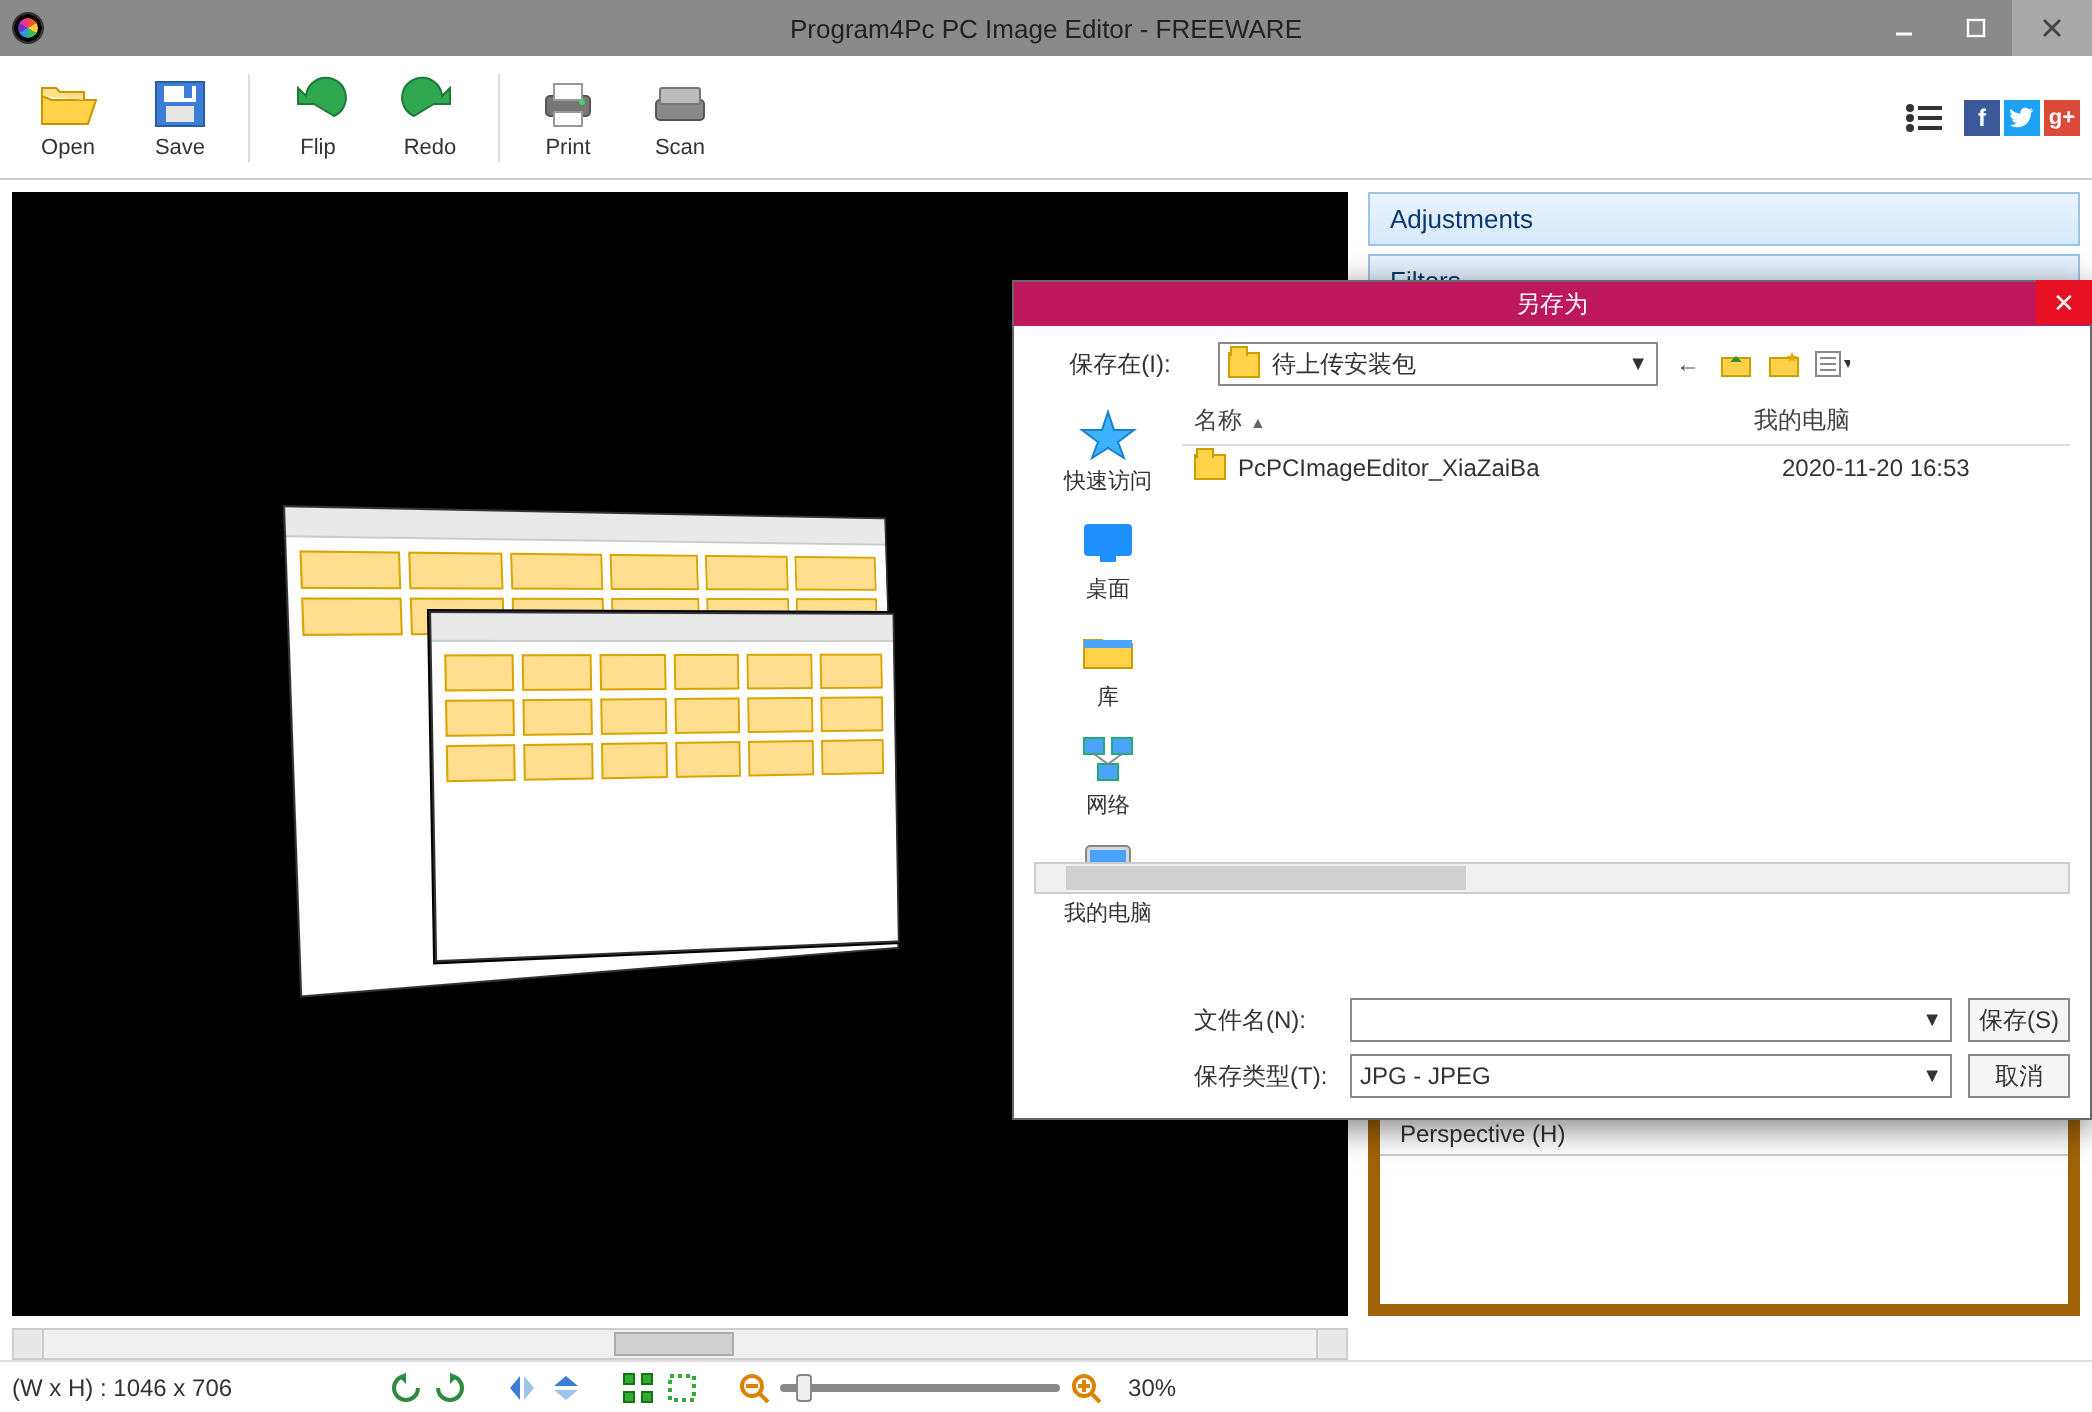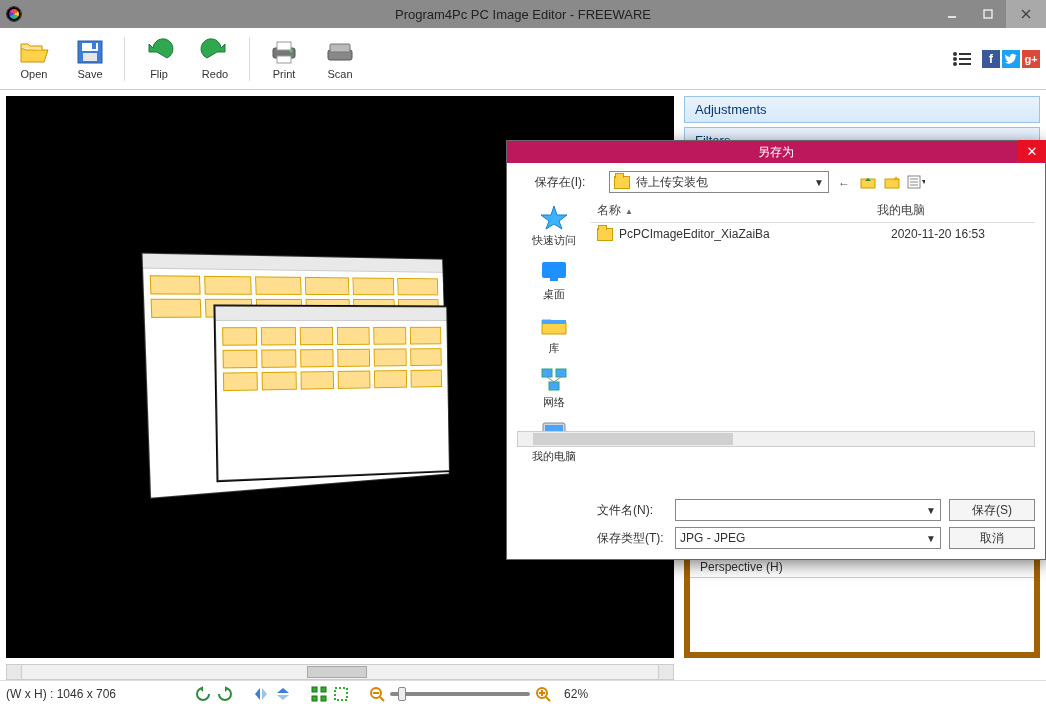--- a/index.html
+++ b/index.html
@@ -70,29 +70,29 @@
 .combo .folder-ic { width: 16px; height: 13px; background: #ffd24a; border: 1px solid #caa000; margin-right: 6px; position: relative; }
 .combo .folder-ic::before { content: ""; position: absolute; top: -4px; left: 0; width: 7px; height: 4px; background: #ffd24a; border: 1px solid #caa000; border-bottom: none; }
 .combo .dd { margin-left: auto; font-size: 10px; color: #333; }
 .nav-ic { width: 18px; height: 18px; display: flex; align-items: center; justify-content: center; color: #555; }
 .sidebar-list { float: left; width: 74px; }
 .side-it { display: flex; flex-direction: column; align-items: center; padding: 5px 0; font-size: 11px; }
 .side-it .ic { width: 30px; height: 26px; margin-bottom: 3px; }
 .file-area { border: none; height: 248px; position: relative; }
 .file-head { display: flex; border-bottom: 1px solid #ddd; padding: 3px 6px; font-size: 12px; color: #444; }
 .file-head .c1 { width: 280px; } .file-head .c2 { flex: 1; }
-.file-row { display: flex; padding: 4px 6px; align-items: flex-end; font-size: 12px; }
+.file-row { display: flex; padding: 4px 6px; align-items: flex-start; font-size: 12px; }
 .file-row .fld { width: 16px; height: 13px; background: #ffd24a; border: 1px solid #caa000; margin-right: 6px; position: relative; }
 .file-row .fld::before { content: ""; position: absolute; top: -4px; left: 0; width: 7px; height: 4px; background: #ffd24a; border: 1px solid #caa000; border-bottom: none; }
 .file-scroll { position: absolute; bottom: 0; left: 0; right: 0; height: 16px; background: #f0f0f0; border: 1px solid #ccc; }
 .file-scroll .trk { position: absolute; left: 15px; top: 1px; bottom: 1px; width: 200px; background: #d0d0d0; }
 .btm-row { display: flex; align-items: center; gap: 8px; margin-top: 6px; }
 .btm-row .inp { flex: 1; border: 1px solid #888; height: 22px; display: flex; align-items: center; padding: 0 4px; background: #fff; }
 .btm-row .inp .dd { margin-left: auto; font-size: 10px; }
-.dlg-btn { width: 86px; height: 22px; border: 1px solid #888; background: #f5f5f5; font-size: 12px; display: flex; align-items: center; justify-content: center; }
+.dlg-btn { width: 51px; height: 22px; border: 1px solid #888; background: #f5f5f5; font-size: 12px; display: flex; align-items: center; justify-content: center; }
 .sort-arr { font-size: 8px; margin-left: 4px; color: #666; }
 
 
 svg { display: block; }
 </style>
 </head>
 <body>
 
 <div class="titlebar">
   <div class="app-icon"></div>
@@ -304,21 +304,21 @@
         <div class="knob"></div>
       </div>
     <span class="sb-icon">
         <svg width="16" height="16">
           <circle cx="7" cy="7" r="5" fill="none" stroke="#d98300" stroke-width="2"></circle>
           <line x1="11" y1="11" x2="15" y2="15" stroke="#d98300" stroke-width="2"></line>
           <line x1="4" y1="7" x2="10" y2="7" stroke="#d98300" stroke-width="2"></line>
           <line x1="7" y1="4" x2="7" y2="10" stroke="#d98300" stroke-width="2"></line>
         </svg>
       </span>
-    <span style="margin-left:8px;">62%</span>
+    <span style="margin-left:8px;">30%</span>
   </div>
 </div>
 
 <div class="savedlg">
   <div class="dlg-title">
     <div class="app-icon"></div>
     <span class="ttxt">另存为</span>
     <div class="x">✕</div>
   </div>
   <div class="dlg-body">

